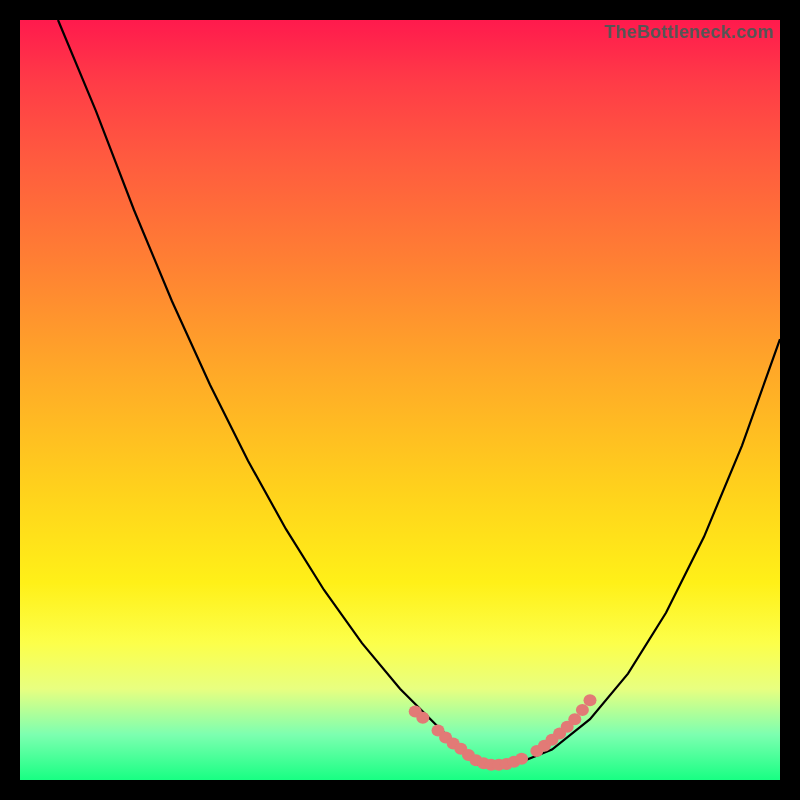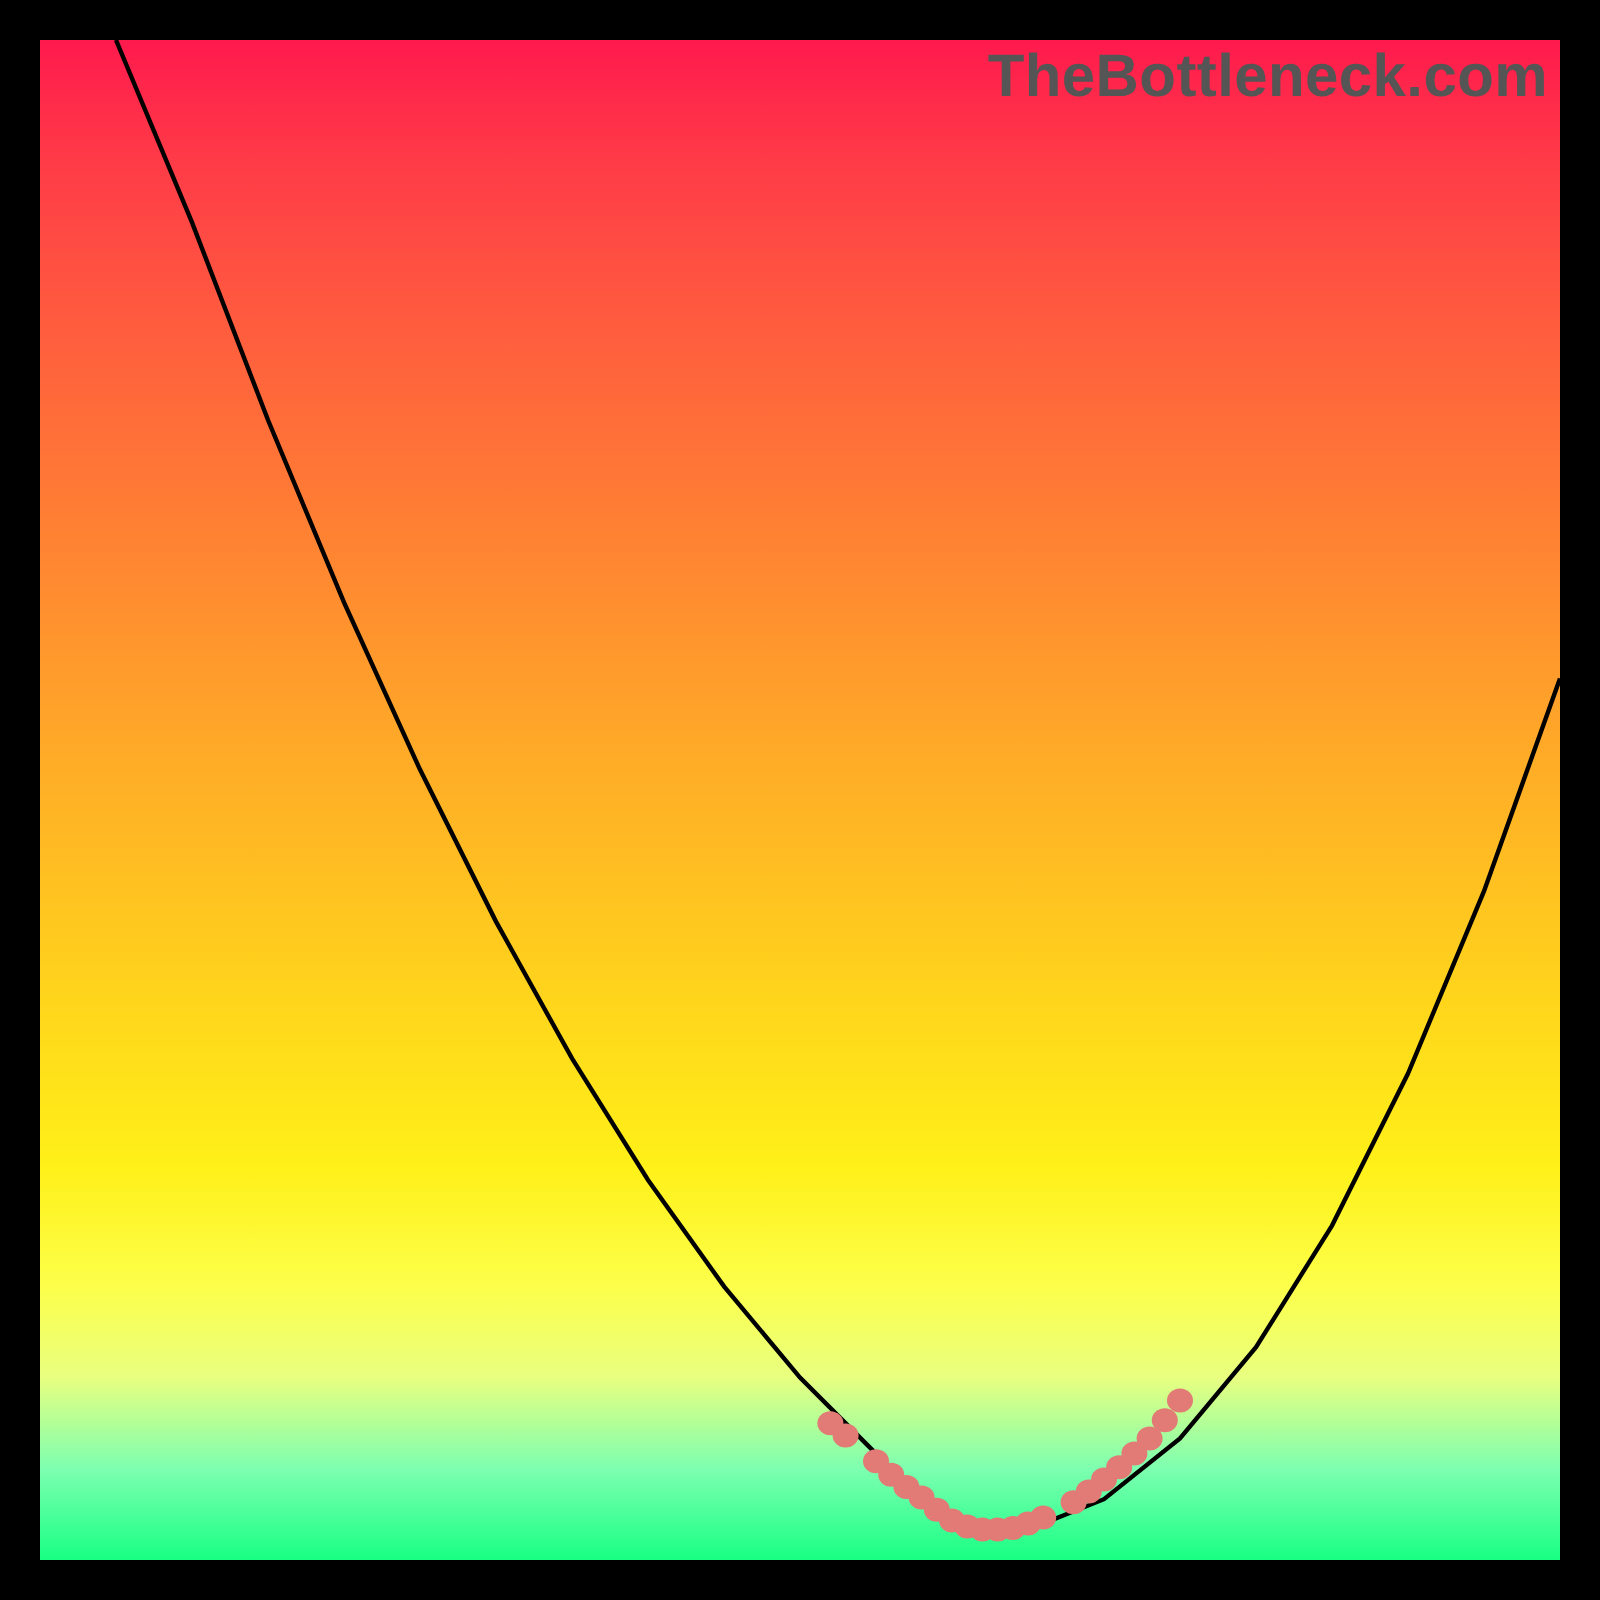--- a/index.html
+++ b/index.html
@@ -34,21 +34,21 @@
       #fcff4a 82%,
       #e8ff80 88%,
       #7dffb0 94%,
       #18ff83 100%
     );
   }
   .watermark {
     position: absolute;
     top: 2px;
     right: 6px;
-    font-size: 30px;
+    font-size: 18px;
     font-weight: 600;
     color: #555555;
     letter-spacing: 0.2px;
     user-select: none;
   }
   svg.curve {
     position: absolute;
     left: 0;
     top: 0;
     width: 760px;

